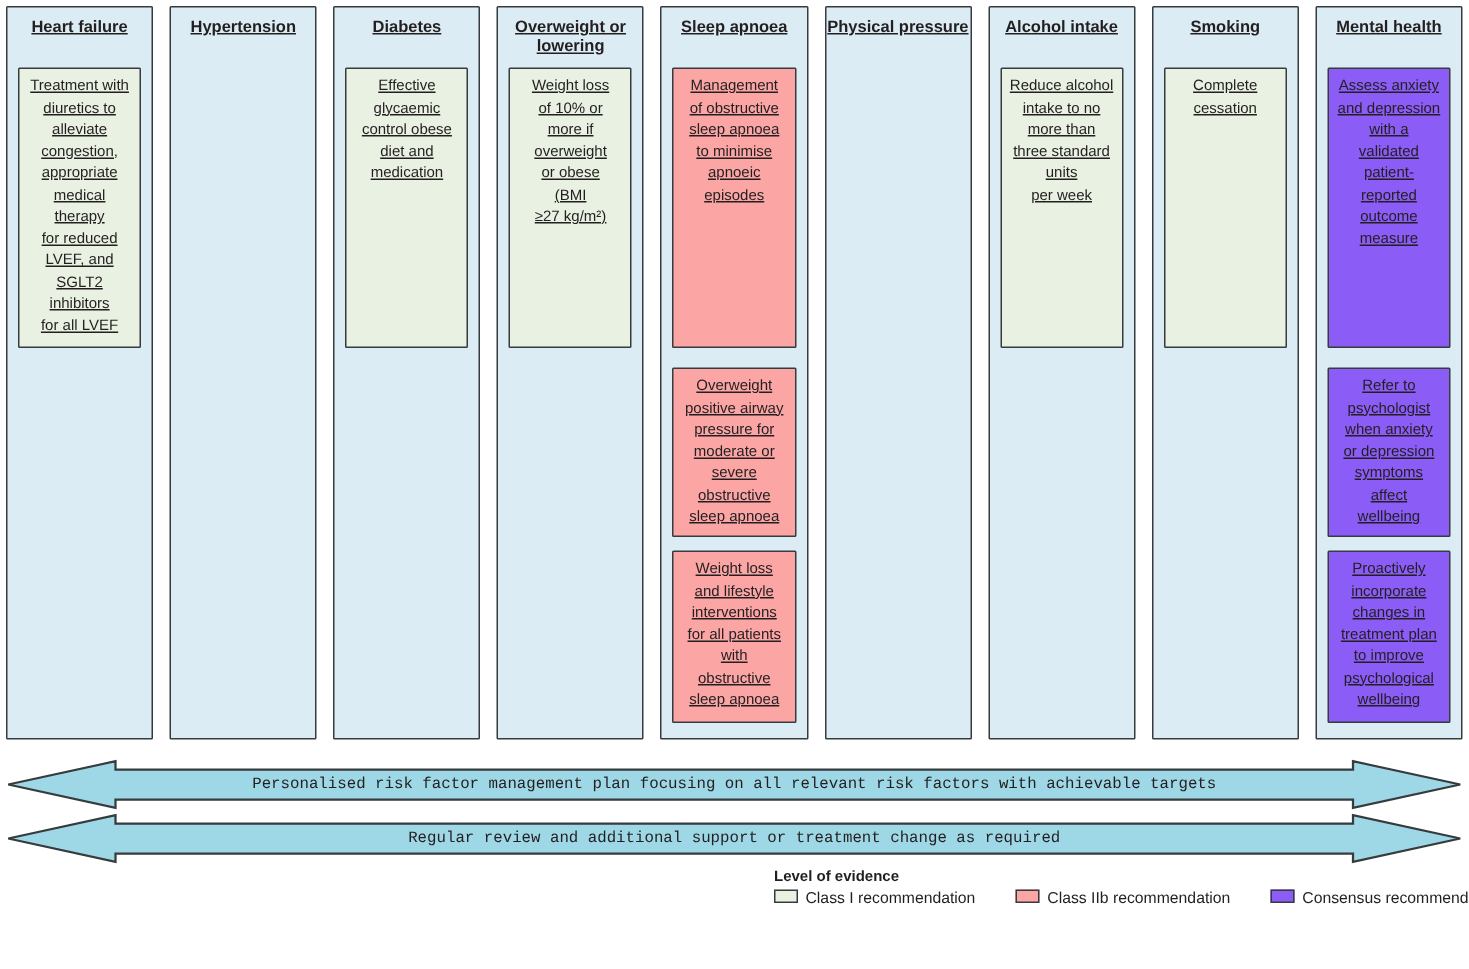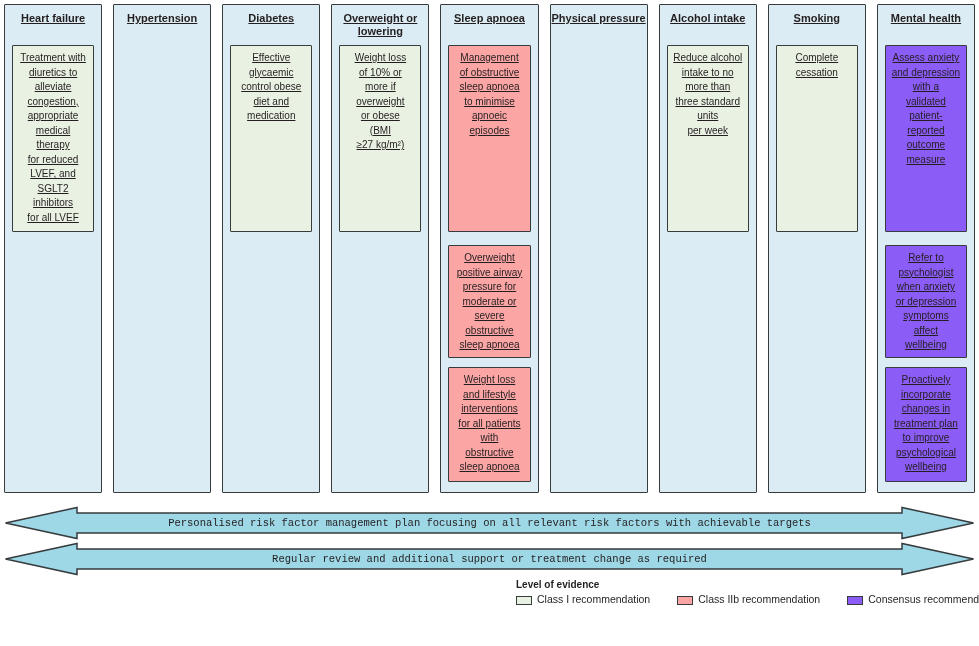--- a/index.html
+++ b/index.html
@@ -54,21 +54,21 @@
   .arrow-label {
     position: absolute; left: 0; top: 0; width: 100%; height: 100%;
     display: flex; align-items: center; justify-content: center;
     font-size: 10.5px; padding-bottom: 1px; font-family: Liberation Mono, monospace;
   }
 
   
   .legend { width: 456px; margin: 3px 3px 0 auto; }
   .legend-title { font-size: 10px; font-weight: bold; margin-bottom: 3px; }
   .legend-items { display: flex; gap: 27px; align-items: center; }
-  .legend-item { display: flex; align-items: flex-end; gap: 5px; font-size: 10.5px; white-space: nowrap; }
+  .legend-item { display: flex; align-items: flex-start; gap: 5px; font-size: 10.5px; white-space: nowrap; }
   .swatch { display: inline-block; width: 16px; height: 9px; border: 1.2px solid #363b3e; }
 </style>
 </head>
 <body>
 
 <div class="figure">
 
   <div class="columns">
 
     <div class="column">

